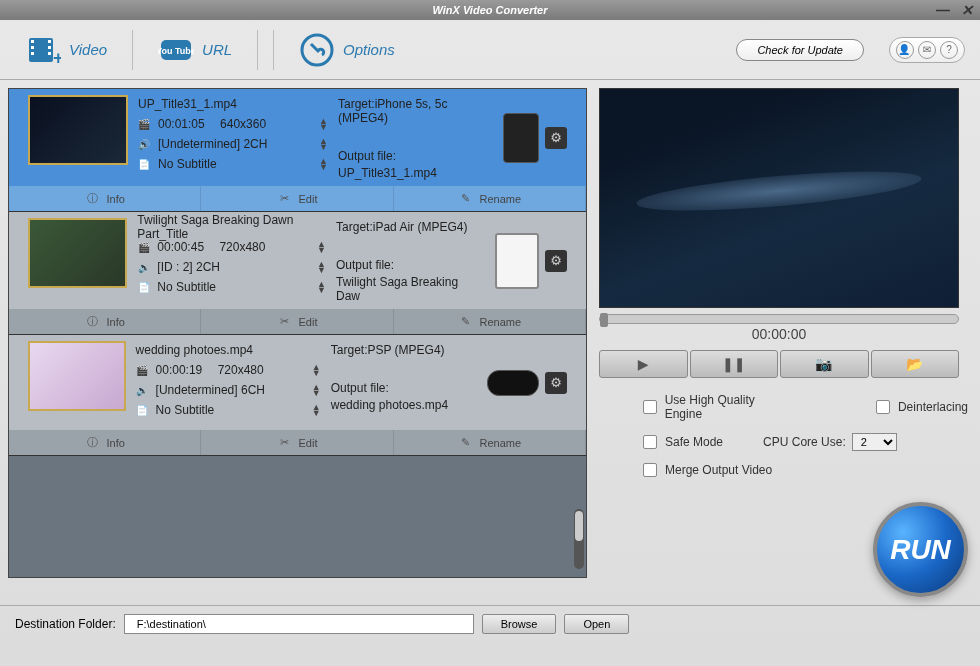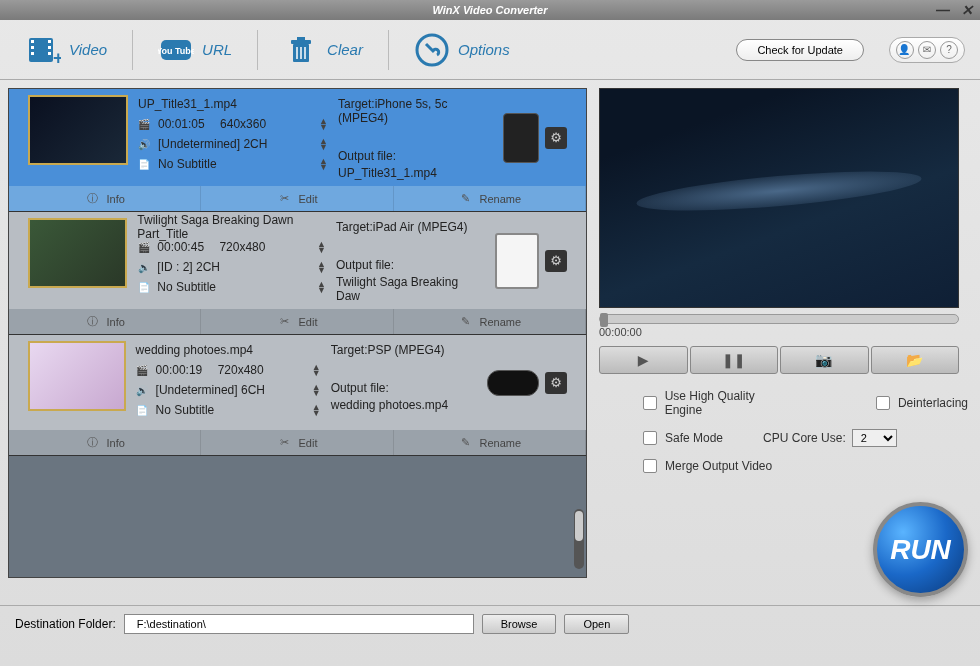--- a/index.html
+++ b/index.html
@@ -8,21 +8,21 @@
 .titlebar { height: 20px; background: linear-gradient(to bottom, #9a9a9a, #7a7a7a); display: flex; align-items: center; justify-content: center; position: relative; color: #fff; font-size: 11px; font-weight: bold; font-style: italic; }
 .titlebar-controls { position: absolute; right: 5px; display: flex; gap: 8px; }
 .titlebar-btn { width: 16px; height: 14px; color: #333; font-weight: bold; display: flex; align-items: center; justify-content: center; font-size: 14px; cursor: pointer; }
 
 .toolbar { height: 60px; display: flex; align-items: center; padding: 0 15px; gap: 15px; border-bottom: 1px solid #aaa; }
 .tool-btn { display: flex; align-items: center; gap: 8px; cursor: pointer; padding: 5px 10px; }
 .tool-btn .icon-box { width: 36px; height: 36px; display: flex; align-items: center; justify-content: center; }
 .tool-btn .label { color: #2a7ab0; font-size: 15px; font-style: italic; }
 .tool-sep { width: 1px; height: 40px; background: #bbb; }
 
-.update-btn { margin-left: auto; padding: 4px 20px; border: 1px solid #888; border-radius: 12px; background: linear-gradient(to bottom, #fff, #eee); font-size: 11px; cursor: pointer; }
+.update-btn { margin-left: auto; padding: 4px 20px; border: 1px solid #888; border-radius: 12px; background: linear-gradient(to bottom, #fff, #eee); font-size: 11px; cursor: pointer; font-style: italic; }
 .circle-btns { display: flex; gap: 4px; margin-left: 10px; border: 1px solid #aaa; border-radius: 14px; padding: 3px 6px; background: linear-gradient(to bottom, #fff, #eee); }
 .circle-btn { width: 18px; height: 18px; border: 1px solid #999; border-radius: 50%; display: flex; align-items: center; justify-content: center; font-size: 10px; color: #666; cursor: pointer; }
 
 .main { display: flex; height: 525px; }
 .left-panel { width: 595px; padding: 8px; }
 .queue { background: #6a7580; height: 490px; border: 1px solid #444; position: relative; overflow: hidden; }
 
 .item { display: flex; flex-direction: column; border-bottom: 1px solid #333; }
 .item.selected .item-body { background: #4a8fd8; }
 .item.selected .item-actions { background: #6fa8df; }
@@ -49,21 +49,21 @@
 
 .scrollbar { position: absolute; right: 2px; top: 2px; bottom: 2px; width: 10px; background: #555; border-radius: 5px; }
 .scrollbar-thumb { position: absolute; left: 1px; right: 1px; top: 5px; height: 80px; background: #ccc; border-radius: 4px; cursor: pointer; }
 
 .right-panel { flex: 1; padding: 8px 12px 8px 4px; display: flex; flex-direction: column; }
 .preview { width: 360px; height: 220px; background: linear-gradient(160deg, #0a1525 20%, #152a40, #0f1f35); border: 1px solid #333; position: relative; }
 .river { position: absolute; top: 40%; left: 10%; right: 10%; height: 30px; background: radial-gradient(ellipse, #4a6888, transparent); transform: rotate(-5deg); border-radius: 50%; }
 
 .timeline { width: 360px; height: 10px; margin-top: 6px; background: #ccc; border-radius: 5px; position: relative; border: 1px solid #999; }
 .timeline-handle { position: absolute; left: 0; top: -2px; width: 8px; height: 14px; background: #888; border-radius: 2px; cursor: pointer; }
-.timecode { font-size: 11px; color: #444; text-align: left; width: 360px; margin-top: 2px; }
+.timecode { font-size: 14px; color: #444; text-align: center; width: 360px; margin-top: 2px; }
 
 .player-controls { width: 360px; display: flex; gap: 2px; margin-top: 8px; }
 .pc-btn { flex: 1; height: 28px; background: linear-gradient(to bottom, #ddd, #bbb); border: 1px solid #888; border-radius: 3px; display: flex; align-items: center; justify-content: center; color: #555; font-size: 14px; cursor: pointer; }
 
 .options-area { margin-top: 15px; font-size: 12px; color: #333; }
 .opt-row { display: flex; gap: 40px; margin-bottom: 12px; align-items: center; }
 .checkbox { display: flex; align-items: center; gap: 8px; cursor: pointer; margin-left: 44px; }
 .chk-box { width: 14px; height: 14px; border: 1px solid #888; background: #fff; border-radius: 2px; }
 .cpu-select { padding: 1px 4px; border: 1px solid #888; font-size: 11px; width: 45px; }
 
@@ -104,33 +104,20 @@
   <div class="tool-btn">
     <div class="icon-box">
       <svg width="36" height="36" viewBox="0 0 36 36">
           <rect x="3" y="8" width="30" height="20" rx="5" fill="#2a7ab0"></rect>
           <text x="18" y="22" text-anchor="middle" fill="#fff" font-size="9" font-weight="bold">You Tube</text>
         </svg>
     </div>
     <span class="label">URL</span>
   </div>
   <div class="tool-sep"></div>
-  <div class="tool-btn">
-    <div class="icon-box">
-      <svg width="36" height="36" viewBox="0 0 36 36">
-          <rect x="10" y="12" width="16" height="18" fill="#2a7ab0" rx="1"></rect>
-          <rect x="8" y="8" width="20" height="4" fill="#2a7ab0" rx="1"></rect>
-          <rect x="14" y="5" width="8" height="3" fill="#2a7ab0"></rect>
-          <line x1="14" y1="15" x2="14" y2="27" stroke="#fff" stroke-width="1.5"></line>
-          <line x1="18" y1="15" x2="18" y2="27" stroke="#fff" stroke-width="1.5"></line>
-          <line x1="22" y1="15" x2="22" y2="27" stroke="#fff" stroke-width="1.5"></line>
-        </svg>
-    </div>
-    <span class="label">Clear</span>
-  </div>
   <div class="tool-sep"></div>
   <div class="tool-btn">
     <div class="icon-box">
       <svg width="36" height="36" viewBox="0 0 36 36">
           <circle cx="18" cy="18" r="15" fill="none" stroke="#2a7ab0" stroke-width="3"></circle>
           <path d="M12 12 L20 20 M23 23 a3 3 0 1 0 -4 -4" stroke="#2a7ab0" stroke-width="3" fill="none"></path>
         </svg>
     </div>
     <span class="label">Options</span>
   </div>

